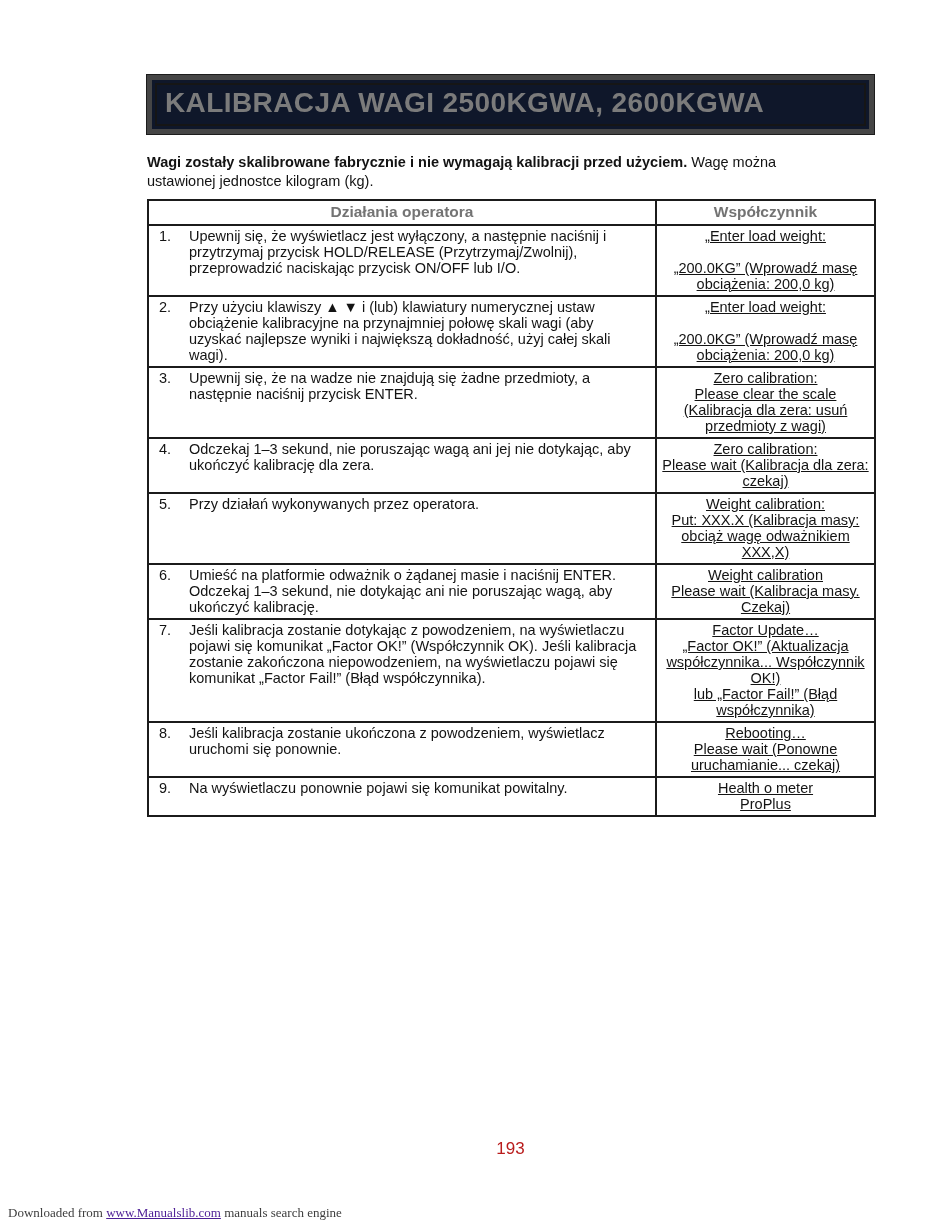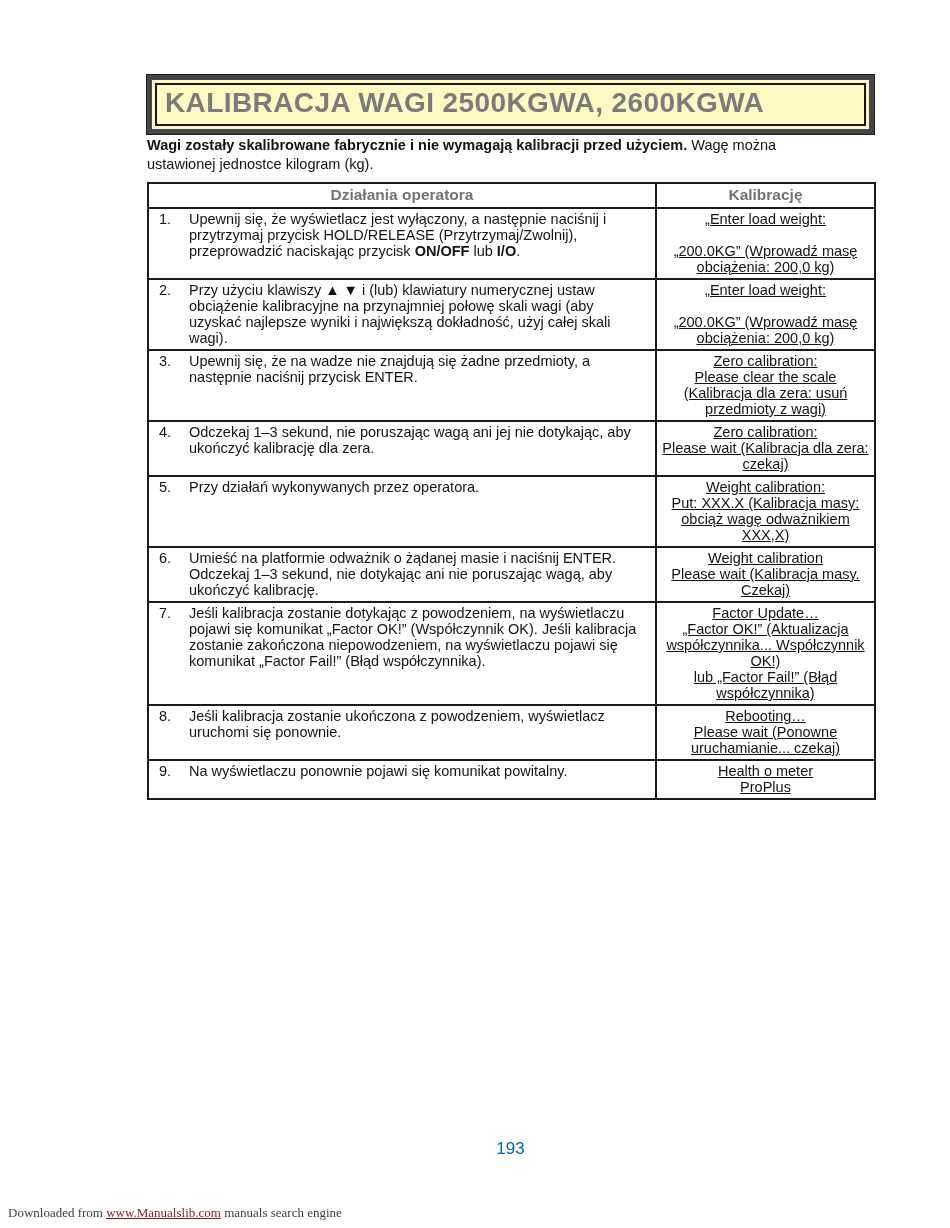--- a/index.html
+++ b/index.html
@@ -11,33 +11,33 @@
     position:relative;
     overflow:hidden;
   }
   .content { position:absolute; left:147px; top:75px; width:727px; }
 
   
   .title-box {
     border:5px solid #454545;
     outline:1px solid #1c1c1c;
     padding:3px;
-    background:#fef9c3;
+    background:#0f172a;
   }
   .title-inner { border:2px solid #161616; padding:2px 8px 5px; }
   .title-inner h1 {
     margin:0;
     font-size:28px;
     font-weight:bold;
     color:#7b7b7b;
     letter-spacing:0.4px;
     white-space:nowrap;
   }
 
-  .intro { margin-top:2px; font-size:14.5px; line-height:19px; }
+  .intro { margin-top:19px; font-size:14.5px; line-height:19px; }
   .intro .iline { white-space:nowrap; }
   .intro strong { font-weight:bold; }
   .intro sup { font-size:9px; vertical-align:super; line-height:0; }
 
   table.cal {
     border-collapse:collapse;
     width:727px;
     margin-top:8px;
     table-layout:fixed;
     font-size:14.5px;
@@ -49,34 +49,34 @@
     font-weight:bold;
     text-align:center;
     padding:3px 2px 4px;
     color:#737373;
   }
   table.cal td { vertical-align:top; padding:2px 0 3px; }
   td.display-cell { text-align:center; padding:2px 4px 3px; }
   .arow { display:flex; }
   .num { flex:0 0 40px; padding-left:10px; box-sizing:border-box; }
   .atext { flex:1 1 auto; padding-right:10px; }
-  .b { font-weight:bold; }
+  .b { font-weight:normal; }
   .dline { min-height:16px;text-decoration:underline; }
 
   .page-number {
     position:absolute; left:147px; top:1139px; width:727px;
-    text-align:center; font-size:17px; color:#0369a1;
+    text-align:center; font-size:17px; color:#b91c1c;
   }
   .footer {
     position:absolute; left:8px; top:1205px;
     font-family:"Liberation Serif", serif;
     font-size:13px; color:#3d3d3d;
     white-space:nowrap;
   }
-  .footer a { color:#7f1d1d; text-decoration:underline; }
+  .footer a { color:#4c1d95; text-decoration:underline; }
 </style>
 </head>
 <body>
 
 <div class="content">
 
   <div class="title-box">
     <div class="title-inner">
       <h1>KALIBRACJA WAGI 2500KGWA, 2600KGWA</h1>
     </div>
@@ -88,21 +88,21 @@
   </div>
 
   <table class="cal">
     <colgroup>
       <col style="width:508px">
       <col style="width:219px">
     </colgroup>
     <thead>
       <tr>
         <th>Działania operatora</th>
-        <th>Kalibrację</th>
+        <th>Współczynnik</th>
       </tr>
     </thead>
     <tbody id="table-body">
         <tr>
           <td class="action-cell">
             <div class="arow">
               <span class="num">1.</span>
               <span class="atext"><span>Upewnij się, że wyświetlacz jest wyłączony, a następnie naciśnij i przytrzymaj przycisk HOLD/RELEASE (Przytrzymaj/Zwolnij), przeprowadzić naciskając przycisk </span><span class="b">ON/OFF</span><span> lub </span><span class="b">I/O</span><span>.</span></span>
             </div>
           </td>

